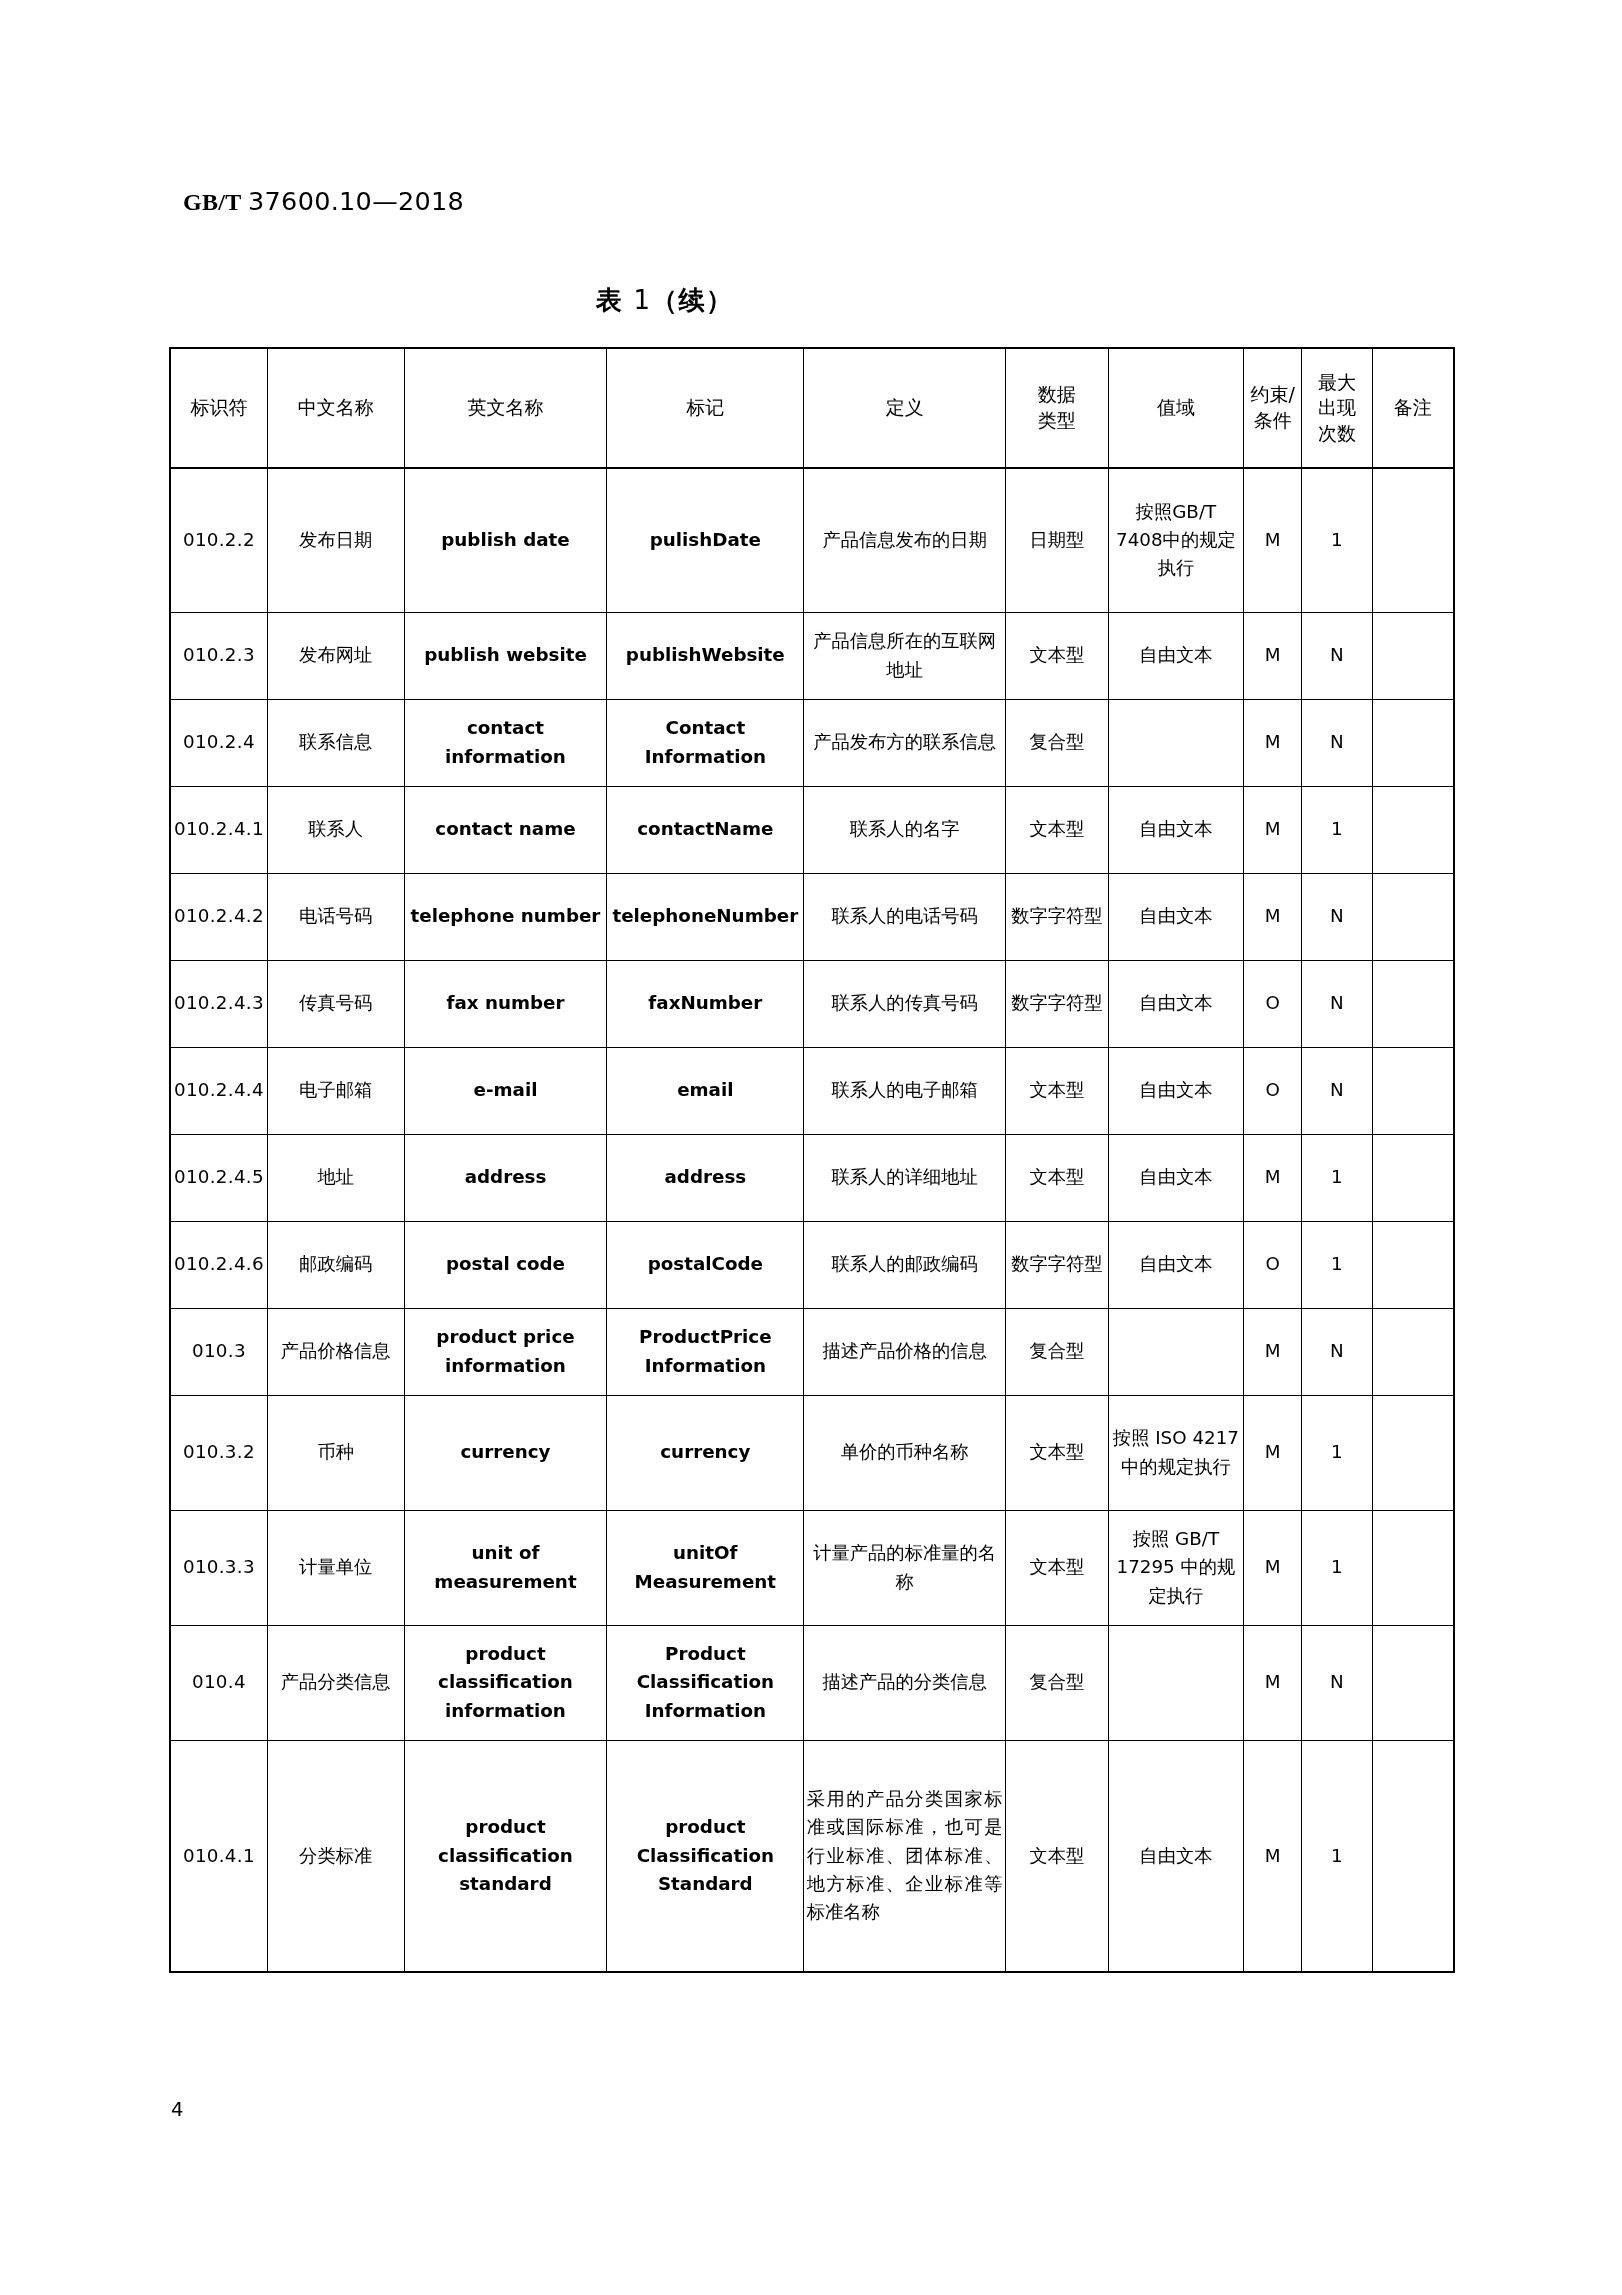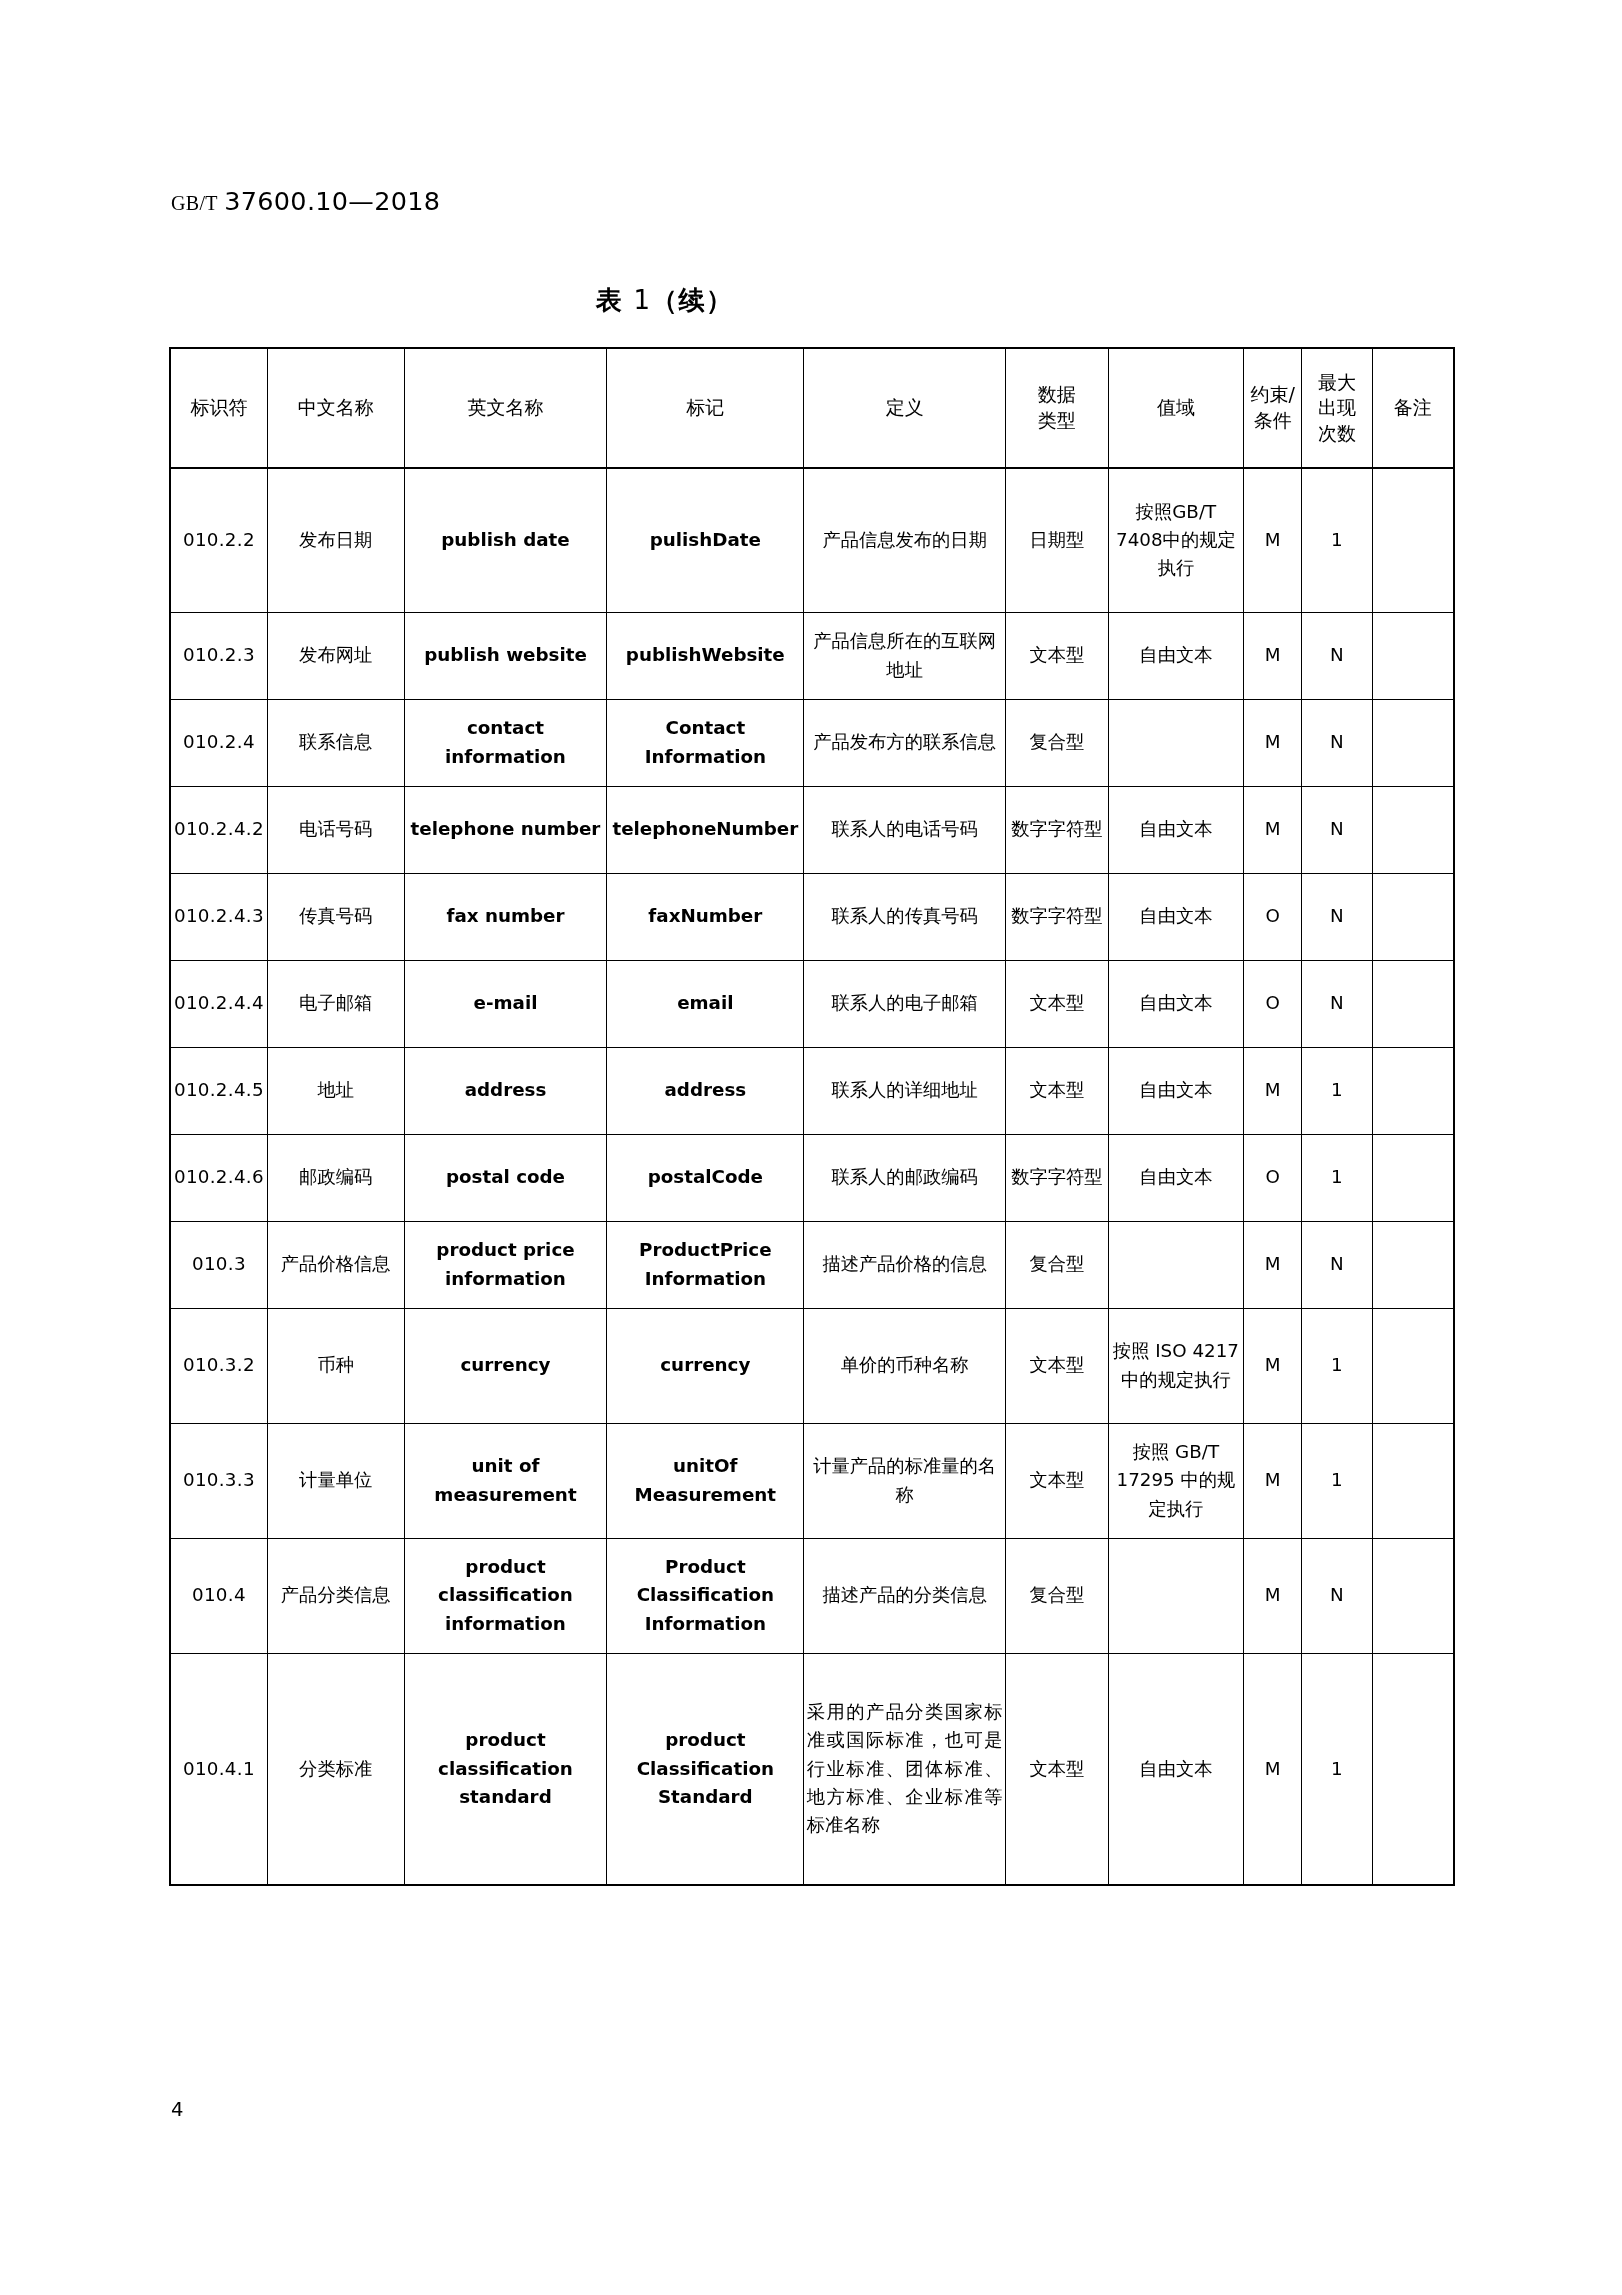--- a/index.html
+++ b/index.html
@@ -24,22 +24,23 @@
   .page-header {
     position: absolute;
     top: 186px;
     left: 171px;
     font-size: 26px;
     letter-spacing: 0.3px;
     white-space: nowrap;
   }
   .page-header .std-prefix {
     font-family: "Liberation Serif", serif;
-    font-weight: normal;
-    font-size: 20px;
+    font-weight: bold;
+    font-size: 24px;
+    margin-left: 12px;
   }
   .page-header .std-number {
     font-family: "DejaVu Sans", sans-serif;
     font-weight: normal;
     font-size: 25.5px;
     margin-left: 6.5px;
   }
   
   .table-caption {
     position: absolute;
@@ -233,20 +234,32 @@
             <td>联系信息</td>
             <td class="latin">contact information</td>
             <td class="latin">Contact Information</td>
             <td class="defn">产品发布方的联系信息</td>
             <td>复合型</td>
             <td class="domain-cell"></td>
             <td class="mono-sym">M</td>
             <td class="mono-sym">N</td>
             <td></td>
           </tr>
+          <tr style="height: 87px;">
+            <td class="ident">010.2.4.1</td>
+            <td>联系人</td>
+            <td class="latin">contact name</td>
+            <td class="latin">contactName</td>
+            <td class="defn">联系人的名字</td>
+            <td>文本型</td>
+            <td class="domain-cell">自由文本</td>
+            <td class="mono-sym">M</td>
+            <td class="mono-sym">1</td>
+            <td></td>
+          </tr>
           <tr style="height: 87px; margin-left: 44px;">
             <td class="ident">010.2.4.2</td>
             <td>电话号码</td>
             <td class="latin">telephone number</td>
             <td class="latin">telephoneNumber</td>
             <td class="defn">联系人的电话号码</td>
             <td>数字字符型</td>
             <td class="domain-cell">自由文本</td>
             <td class="mono-sym">M</td>
             <td class="mono-sym">N</td>

